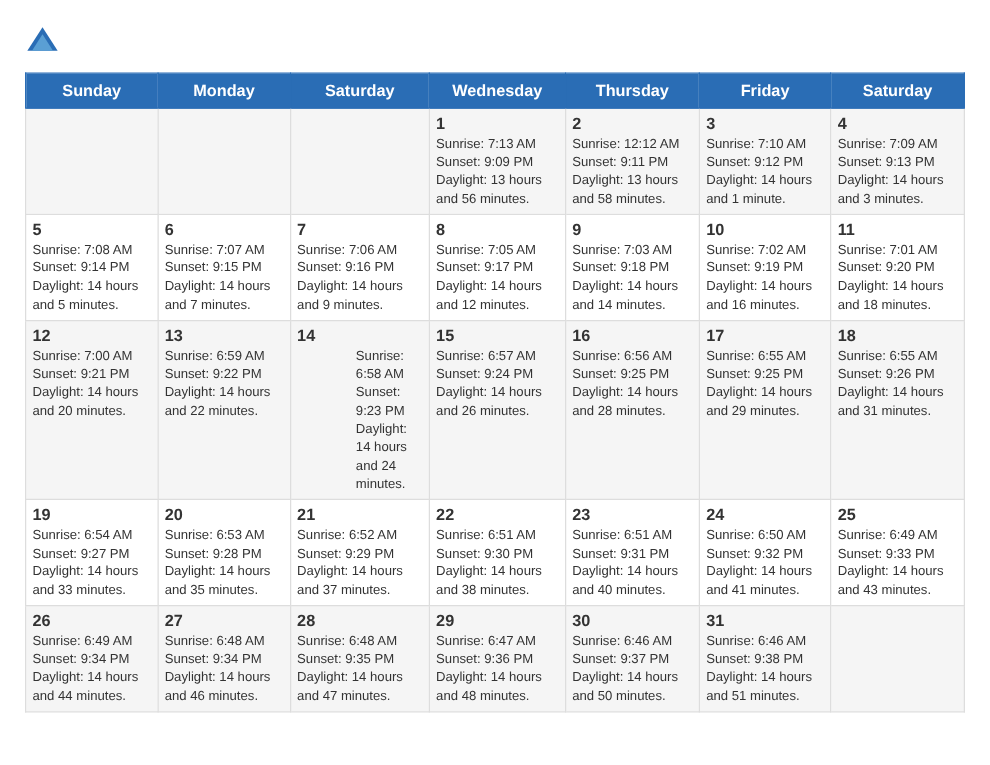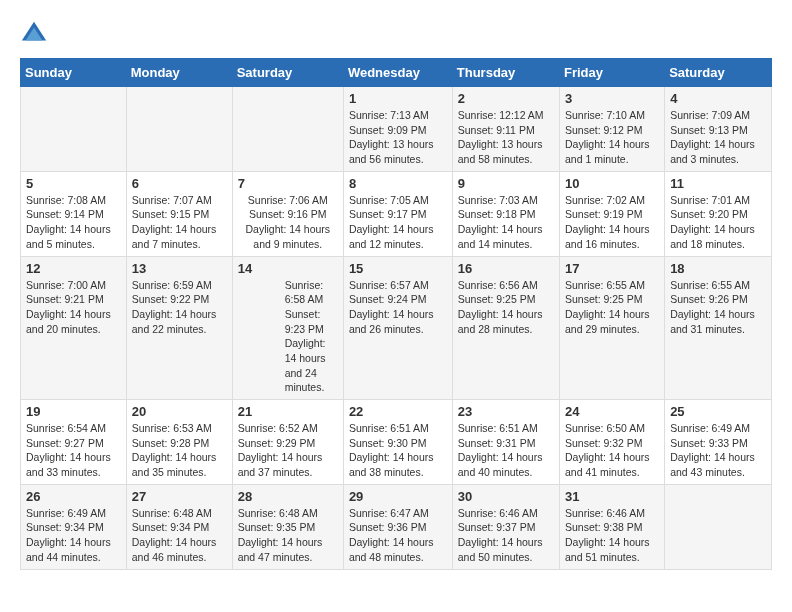--- a/index.html
+++ b/index.html
@@ -54,21 +54,21 @@
       border: 1px solid #ccc;
     }
     thead tr {
       background-color: #2a6db5;
       color: #fff;
     }
     thead th {
       padding: 6px 4px;
       font-size: 13px;
       font-weight: bold;
-      text-align: left;
+      text-align: center;
       border: 1px solid #2a6db5;
     }
     tbody tr {
       vertical-align: top;
     }
     tbody tr:nth-child(odd) {
       background-color: #f5f5f5;
     }
     tbody tr:nth-child(even) {
       background-color: #fff;
@@ -164,21 +164,21 @@
 Daylight: 14 hours and 5 minutes.</div>
         </td>
         <td>
           <span class="day-number">6</span>
           <div class="day-info" style="white-space: pre-line;">Sunrise: 7:07 AM
 Sunset: 9:15 PM
 Daylight: 14 hours and 7 minutes.</div>
         </td>
         <td>
           <span class="day-number">7</span>
-          <div class="day-info" style="white-space: pre-line; text-align: center;">Sunrise: 7:06 AM
+          <div class="day-info" style="white-space: pre-line;">Sunrise: 7:06 AM
 Sunset: 9:16 PM
 Daylight: 14 hours and 9 minutes.</div>
         </td>
         <td>
           <span class="day-number">8</span>
           <div class="day-info" style="white-space: pre-line;">Sunrise: 7:05 AM
 Sunset: 9:17 PM
 Daylight: 14 hours and 12 minutes.</div>
         </td>
         <td>

